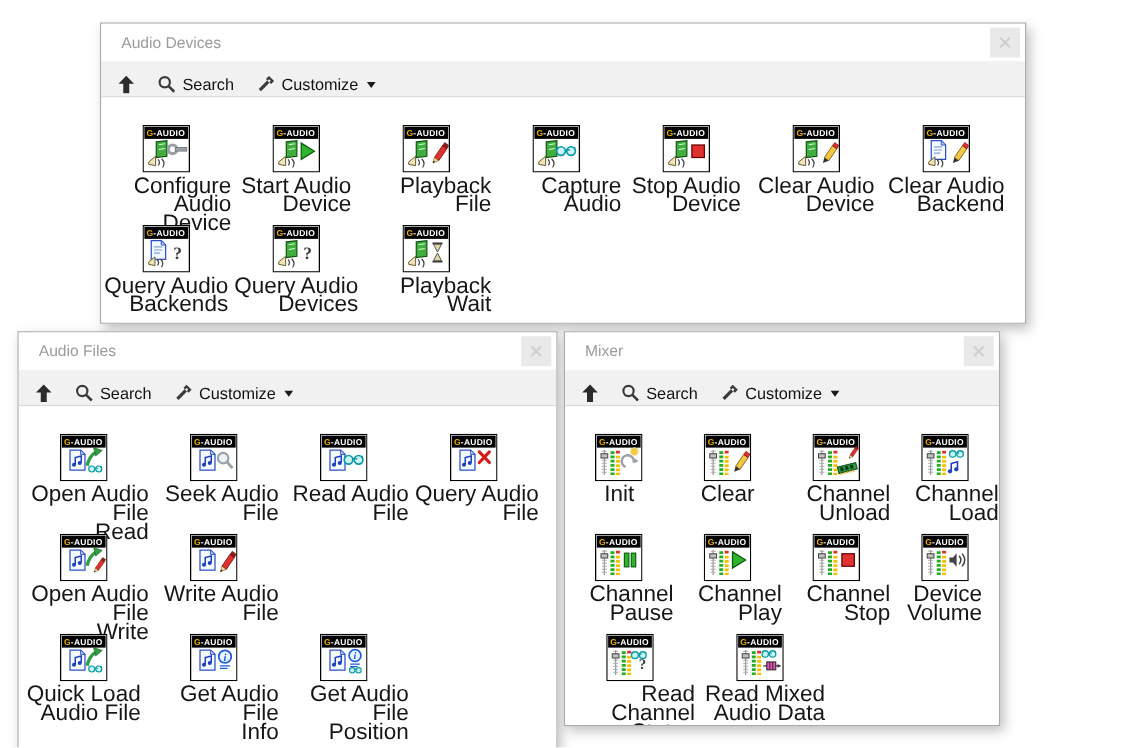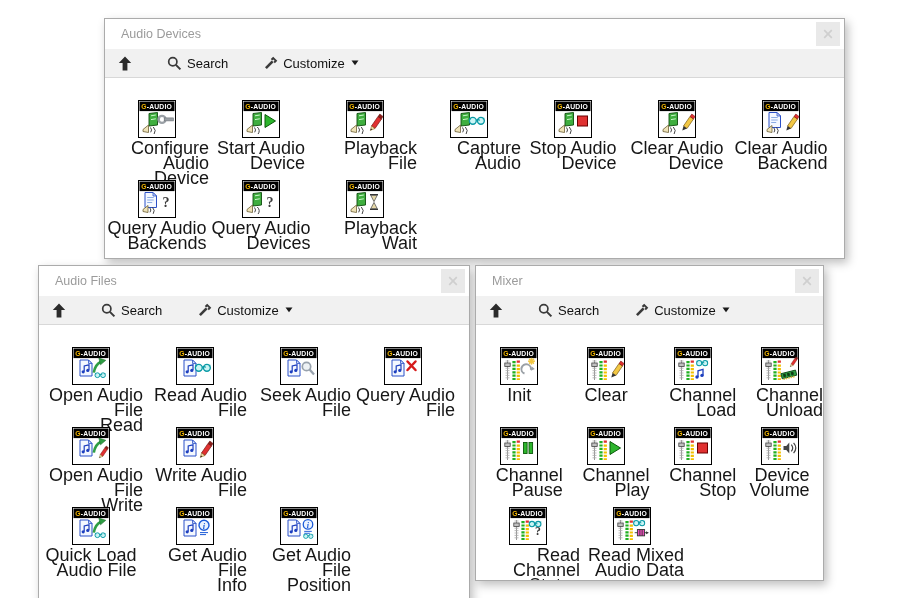--- a/index.html
+++ b/index.html
@@ -3,26 +3,26 @@
 <meta charset="utf-8">
 <style>
   * { box-sizing: border-box; }
   html,body { margin:0; padding:0; background:#fff; }
   body { font-family:"Liberation Sans","DejaVu Sans",sans-serif; }
   .canvas { position:relative; width:897px; height:598px; background:#ffffff; overflow:hidden; }
 
   .palette-window {
     position:absolute; background:#fff; border:1px solid #ababab;
     box-shadow:3px 4px 9px rgba(0,0,0,0.25);
-    display:flex; flex-direction:column;margin-left:24px;
+    display:flex; flex-direction:column;
   }
   .titlebar { flex:0 0 30px; display:flex; align-items:center; background:#fff; padding:0 4px 0 16px; }
   .title { flex:1; color:#9b9b9b; font-size:12.5px; }
   .close-btn { width:24px; height:24px; background:#e9e9e9; display:flex; align-items:center; justify-content:center; cursor:default; }
-  .toolbar { flex:0 0 29px; background:#f1f1f1; border-bottom:1px solid #d8d8d8; display:flex; align-items:center; padding:0 7px; gap:23px; }
+  .toolbar { flex:0 0 29px; background:#f1f1f1; border-bottom:1px solid #d8d8d8; display:flex; align-items:flex-end; padding:0 7px; gap:6px; }
   .tb-btn { display:flex; align-items:center; gap:5px; border:none; background:transparent; padding:2px 6px; font-family:inherit; font-size:13px; color:#111; cursor:default; }
   .caret { display:inline-flex; margin-left:1px; }
   .content { flex:1 1 auto; background:#fff; padding-top:22px; overflow:hidden; }
   .palette-row { display:flex; }
   .palette-item { width:104px; height:80px; display:flex; flex-direction:column; align-items:center; cursor:default; }
   .vi-icon { width:38px; height:38px; display:block; }
   .vi-label { margin-top:3px; font-size:18px; line-height:15px; color:#161616; text-align:right; white-space:pre-line; }
 </style>
 </head>
 <body>
@@ -347,49 +347,49 @@
             <span>
               <svg class="vi-icon" width="38" height="38" viewBox="0 0 38 38">
                 <rect x="0.5" y="0.5" width="37" height="37" fill="#fff" stroke="#000" stroke-width="1"></rect>
                 <rect x="1.5" y="1.5" width="35" height="9.6" fill="#000000"></rect>
                 <text x="3.2" y="9.2" font-size="6.8" font-weight="bold" letter-spacing="0.2" font-family="Liberation Sans, DejaVu Sans, sans-serif"><tspan fill="#f0b400">G</tspan><tspan fill="#ffffff">-AUDIO</tspan></text>
                 <path d="M8,13 h8.5 l3.5,3.5 V29 H8 z" fill="#f4f8ff" stroke="#2b50c8" stroke-width="1"></path>
                 <polygon points="16.5,13 20,16.5 16.5,16.5" fill="#cddcf7" stroke="#2b50c8" stroke-width="0.8"></polygon>
                 <path d="M12.2,24.6 v-5.6 l4.8,-1.2 v5.2" fill="none" stroke="#1d3fbf" stroke-width="1.2"></path>
                 <circle cx="11.2" cy="24.8" r="1.6" fill="#1d3fbf"></circle>
                 <circle cx="15.8" cy="23.4" r="1.6" fill="#1d3fbf"></circle>
+                <g transform="translate(0,0) scale(1)">
+                  <circle cx="26.5" cy="19.5" r="4.2" fill="#eef2f5" stroke="#98a2ad" stroke-width="1.7"></circle>
+                  <line x1="29.6" y1="22.6" x2="34" y2="27.5" stroke="#98a2ad" stroke-width="2.3"></line>
+                </g>
+              </svg>
+            </span>
+            <span class="vi-label">Seek Audio File</span>
+          </div>
+          <div class="palette-item">
+            <span>
+              <svg class="vi-icon" width="38" height="38" viewBox="0 0 38 38">
+                <rect x="0.5" y="0.5" width="37" height="37" fill="#fff" stroke="#000" stroke-width="1"></rect>
+                <rect x="1.5" y="1.5" width="35" height="9.6" fill="#000000"></rect>
+                <text x="3.2" y="9.2" font-size="6.8" font-weight="bold" letter-spacing="0.2" font-family="Liberation Sans, DejaVu Sans, sans-serif"><tspan fill="#f0b400">G</tspan><tspan fill="#ffffff">-AUDIO</tspan></text>
+                <path d="M8,13 h8.5 l3.5,3.5 V29 H8 z" fill="#f4f8ff" stroke="#2b50c8" stroke-width="1"></path>
+                <polygon points="16.5,13 20,16.5 16.5,16.5" fill="#cddcf7" stroke="#2b50c8" stroke-width="0.8"></polygon>
+                <path d="M12.2,24.6 v-5.6 l4.8,-1.2 v5.2" fill="none" stroke="#1d3fbf" stroke-width="1.2"></path>
+                <circle cx="11.2" cy="24.8" r="1.6" fill="#1d3fbf"></circle>
+                <circle cx="15.8" cy="23.4" r="1.6" fill="#1d3fbf"></circle>
                 <g transform="translate(-4.199999999999996,-2.1499999999999986) scale(1.15)">
                   <circle cx="23.5" cy="20" r="3" fill="#ccf5f5" stroke="#0a9aa6" stroke-width="1.2"></circle>
                   <circle cx="30.5" cy="20" r="3" fill="#ccf5f5" stroke="#0a9aa6" stroke-width="1.2"></circle>
                   <path d="M26.4,19.6 q1.6,-1.4 3.2,0" fill="none" stroke="#0a9aa6" stroke-width="1"></path>
                   <line x1="20.6" y1="17.3" x2="21.7" y2="18.7" stroke="#0a9aa6" stroke-width="1"></line>
                   <line x1="33.4" y1="17.3" x2="32.3" y2="18.7" stroke="#0a9aa6" stroke-width="1"></line>
                 </g>
               </svg>
             </span>
             <span class="vi-label">Read Audio File</span>
-          </div>
-          <div class="palette-item">
-            <span>
-              <svg class="vi-icon" width="38" height="38" viewBox="0 0 38 38">
-                <rect x="0.5" y="0.5" width="37" height="37" fill="#fff" stroke="#000" stroke-width="1"></rect>
-                <rect x="1.5" y="1.5" width="35" height="9.6" fill="#000000"></rect>
-                <text x="3.2" y="9.2" font-size="6.8" font-weight="bold" letter-spacing="0.2" font-family="Liberation Sans, DejaVu Sans, sans-serif"><tspan fill="#f0b400">G</tspan><tspan fill="#ffffff">-AUDIO</tspan></text>
-                <path d="M8,13 h8.5 l3.5,3.5 V29 H8 z" fill="#f4f8ff" stroke="#2b50c8" stroke-width="1"></path>
-                <polygon points="16.5,13 20,16.5 16.5,16.5" fill="#cddcf7" stroke="#2b50c8" stroke-width="0.8"></polygon>
-                <path d="M12.2,24.6 v-5.6 l4.8,-1.2 v5.2" fill="none" stroke="#1d3fbf" stroke-width="1.2"></path>
-                <circle cx="11.2" cy="24.8" r="1.6" fill="#1d3fbf"></circle>
-                <circle cx="15.8" cy="23.4" r="1.6" fill="#1d3fbf"></circle>
-                <g transform="translate(0,0) scale(1)">
-                  <circle cx="26.5" cy="19.5" r="4.2" fill="#eef2f5" stroke="#98a2ad" stroke-width="1.7"></circle>
-                  <line x1="29.6" y1="22.6" x2="34" y2="27.5" stroke="#98a2ad" stroke-width="2.3"></line>
-                </g>
-              </svg>
-            </span>
-            <span class="vi-label">Seek Audio File</span>
           </div>
           <div class="palette-item">
             <span>
               <svg class="vi-icon" width="38" height="38" viewBox="0 0 38 38">
                 <rect x="0.5" y="0.5" width="37" height="37" fill="#fff" stroke="#000" stroke-width="1"></rect>
                 <rect x="1.5" y="1.5" width="35" height="9.6" fill="#000000"></rect>
                 <text x="3.2" y="9.2" font-size="6.8" font-weight="bold" letter-spacing="0.2" font-family="Liberation Sans, DejaVu Sans, sans-serif"><tspan fill="#f0b400">G</tspan><tspan fill="#ffffff">-AUDIO</tspan></text>
                 <path d="M8,13 h8.5 l3.5,3.5 V29 H8 z" fill="#f4f8ff" stroke="#2b50c8" stroke-width="1"></path>
                 <polygon points="16.5,13 20,16.5 16.5,16.5" fill="#cddcf7" stroke="#2b50c8" stroke-width="0.8"></polygon>
                 <path d="M12.2,24.6 v-5.6 l4.8,-1.2 v5.2" fill="none" stroke="#1d3fbf" stroke-width="1.2"></path>
@@ -629,57 +629,20 @@
                 <line x1="18.3" y1="13.5" x2="18.3" y2="17" stroke="#e03131" stroke-width="3.2" stroke-dasharray="2.2,1.2"></line>
                 <line x1="18.3" y1="17.6" x2="18.3" y2="33" stroke="#f2c000" stroke-width="3.2" stroke-dasharray="2.2,1.2"></line>
                 <g transform="translate(0,0) scale(1)">
                   <polygon points="25.5,26 32,16.5 35.5,19 29,28.5" fill="#f2c744" stroke="#7a5a10" stroke-width="0.7"></polygon>
                   <polygon points="32,16.5 33.8,14 37,16.4 35.5,19" fill="#e03131" stroke="#6b0000" stroke-width="0.5"></polygon>
                   <polygon points="25.5,26 29,28.5 24.3,30.4" fill="#333"></polygon>
                 </g>
               </svg>
             </span>
             <span class="vi-label">Clear</span>
-          </div>
-          <div class="palette-item">
-            <span>
-              <svg class="vi-icon" width="38" height="38" viewBox="0 0 38 38">
-                <rect x="0.5" y="0.5" width="37" height="37" fill="#fff" stroke="#000" stroke-width="1"></rect>
-                <rect x="1.5" y="1.5" width="35" height="9.6" fill="#000000"></rect>
-                <text x="3.2" y="9.2" font-size="6.8" font-weight="bold" letter-spacing="0.2" font-family="Liberation Sans, DejaVu Sans, sans-serif"><tspan fill="#f0b400">G</tspan><tspan fill="#ffffff">-AUDIO</tspan></text>
-                <line x1="7.5" y1="13" x2="7.5" y2="33" stroke="#999" stroke-width="1"></line>
-                <g stroke="#aaa" stroke-width="0.8">
-                  <line x1="5.5" y1="14" x2="9.5" y2="14"></line>
-                  <line x1="5.5" y1="16.4" x2="9.5" y2="16.4"></line>
-                  <line x1="5.5" y1="18.8" x2="9.5" y2="18.8"></line>
-                  <line x1="5.5" y1="21.2" x2="9.5" y2="21.2"></line>
-                  <line x1="5.5" y1="23.6" x2="9.5" y2="23.6"></line>
-                  <line x1="5.5" y1="26" x2="9.5" y2="26"></line>
-                  <line x1="5.5" y1="28.4" x2="9.5" y2="28.4"></line>
-                  <line x1="5.5" y1="30.8" x2="9.5" y2="30.8"></line>
-                </g>
-                <rect x="4.8" y="16" width="5.4" height="3.4" fill="#c0c0c0" stroke="#444" stroke-width="0.8"></rect>
-                <line x1="14" y1="14" x2="14" y2="33" stroke="#21b021" stroke-width="3.2" stroke-dasharray="2.2,1.2"></line>
-                <line x1="18.3" y1="13.5" x2="18.3" y2="17" stroke="#e03131" stroke-width="3.2" stroke-dasharray="2.2,1.2"></line>
-                <line x1="18.3" y1="17.6" x2="18.3" y2="33" stroke="#f2c000" stroke-width="3.2" stroke-dasharray="2.2,1.2"></line>
-                <g transform="translate(-1,3) scale(1)">
-                  <path d="M25,27 v-6.2 l5,-1.4 v6" fill="none" stroke="#1d3fbf" stroke-width="1.3"></path>
-                  <circle cx="24" cy="27" r="1.7" fill="#1d3fbf"></circle>
-                  <circle cx="29" cy="25.4" r="1.7" fill="#1d3fbf"></circle>
-                </g>
-                <g transform="translate(5.199999999999999,-0.8499999999999979) scale(0.85)">
-                  <circle cx="23.5" cy="20" r="3" fill="#ccf5f5" stroke="#0a9aa6" stroke-width="1.2"></circle>
-                  <circle cx="30.5" cy="20" r="3" fill="#ccf5f5" stroke="#0a9aa6" stroke-width="1.2"></circle>
-                  <path d="M26.4,19.6 q1.6,-1.4 3.2,0" fill="none" stroke="#0a9aa6" stroke-width="1"></path>
-                  <line x1="20.6" y1="17.3" x2="21.7" y2="18.7" stroke="#0a9aa6" stroke-width="1"></line>
-                  <line x1="33.4" y1="17.3" x2="32.3" y2="18.7" stroke="#0a9aa6" stroke-width="1"></line>
-                </g>
-              </svg>
-            </span>
-            <span class="vi-label">Channel Load</span>
           </div>
           <div class="palette-item">
             <span>
               <svg class="vi-icon" width="38" height="38" viewBox="0 0 38 38">
                 <rect x="0.5" y="0.5" width="37" height="37" fill="#fff" stroke="#000" stroke-width="1"></rect>
                 <rect x="1.5" y="1.5" width="35" height="9.6" fill="#000000"></rect>
                 <text x="3.2" y="9.2" font-size="6.8" font-weight="bold" letter-spacing="0.2" font-family="Liberation Sans, DejaVu Sans, sans-serif"><tspan fill="#f0b400">G</tspan><tspan fill="#ffffff">-AUDIO</tspan></text>
                 <line x1="7.5" y1="13" x2="7.5" y2="33" stroke="#999" stroke-width="1"></line>
                 <g stroke="#aaa" stroke-width="0.8">
                   <line x1="5.5" y1="14" x2="9.5" y2="14"></line>
@@ -713,22 +676,20 @@
                 <g transform="translate(14.7,1.4000000000000004) scale(0.6)">
                   <polygon points="25.5,26 32,16.5 35.5,19 29,28.5" fill="#e03131" stroke="#7a1410" stroke-width="0.7"></polygon>
                   <polygon points="32,16.5 33.8,14 37,16.4 35.5,19" fill="#8a1f1b" stroke="#5c0f0a" stroke-width="0.5"></polygon>
                   <polygon points="25.5,26 29,28.5 24.3,30.4" fill="#f0d9a8" stroke="#7a5a10" stroke-width="0.5"></polygon>
                   <polygon points="24.3,30.4 26,29.6 25.1,28.6" fill="#000"></polygon>
                 </g>
               </svg>
             </span>
             <span class="vi-label">Channel Unload</span>
           </div>
-        </div>
-        <div class="palette-row">
           <div class="palette-item">
             <span>
               <svg class="vi-icon" width="38" height="38" viewBox="0 0 38 38">
                 <rect x="0.5" y="0.5" width="37" height="37" fill="#fff" stroke="#000" stroke-width="1"></rect>
                 <rect x="1.5" y="1.5" width="35" height="9.6" fill="#000000"></rect>
                 <text x="3.2" y="9.2" font-size="6.8" font-weight="bold" letter-spacing="0.2" font-family="Liberation Sans, DejaVu Sans, sans-serif"><tspan fill="#f0b400">G</tspan><tspan fill="#ffffff">-AUDIO</tspan></text>
                 <line x1="7.5" y1="13" x2="7.5" y2="33" stroke="#999" stroke-width="1"></line>
                 <g stroke="#aaa" stroke-width="0.8">
                   <line x1="5.5" y1="14" x2="9.5" y2="14"></line>
                   <line x1="5.5" y1="16.4" x2="9.5" y2="16.4"></line>
@@ -736,28 +697,38 @@
                   <line x1="5.5" y1="21.2" x2="9.5" y2="21.2"></line>
                   <line x1="5.5" y1="23.6" x2="9.5" y2="23.6"></line>
                   <line x1="5.5" y1="26" x2="9.5" y2="26"></line>
                   <line x1="5.5" y1="28.4" x2="9.5" y2="28.4"></line>
                   <line x1="5.5" y1="30.8" x2="9.5" y2="30.8"></line>
                 </g>
                 <rect x="4.8" y="16" width="5.4" height="3.4" fill="#c0c0c0" stroke="#444" stroke-width="0.8"></rect>
                 <line x1="14" y1="14" x2="14" y2="33" stroke="#21b021" stroke-width="3.2" stroke-dasharray="2.2,1.2"></line>
                 <line x1="18.3" y1="13.5" x2="18.3" y2="17" stroke="#e03131" stroke-width="3.2" stroke-dasharray="2.2,1.2"></line>
                 <line x1="18.3" y1="17.6" x2="18.3" y2="33" stroke="#f2c000" stroke-width="3.2" stroke-dasharray="2.2,1.2"></line>
-                <g transform="translate(0,0) scale(1)">
-                  <rect x="23.5" y="15.5" width="3.6" height="11" fill="#2db52d" stroke="#0a5a0a" stroke-width="0.9"></rect>
-                  <rect x="29" y="15.5" width="3.6" height="11" fill="#2db52d" stroke="#0a5a0a" stroke-width="0.9"></rect>
-                </g>
-              </svg>
-            </span>
-            <span class="vi-label">Channel Pause</span>
-          </div>
+                <g transform="translate(-1,3) scale(1)">
+                  <path d="M25,27 v-6.2 l5,-1.4 v6" fill="none" stroke="#1d3fbf" stroke-width="1.3"></path>
+                  <circle cx="24" cy="27" r="1.7" fill="#1d3fbf"></circle>
+                  <circle cx="29" cy="25.4" r="1.7" fill="#1d3fbf"></circle>
+                </g>
+                <g transform="translate(5.199999999999999,-0.8499999999999979) scale(0.85)">
+                  <circle cx="23.5" cy="20" r="3" fill="#ccf5f5" stroke="#0a9aa6" stroke-width="1.2"></circle>
+                  <circle cx="30.5" cy="20" r="3" fill="#ccf5f5" stroke="#0a9aa6" stroke-width="1.2"></circle>
+                  <path d="M26.4,19.6 q1.6,-1.4 3.2,0" fill="none" stroke="#0a9aa6" stroke-width="1"></path>
+                  <line x1="20.6" y1="17.3" x2="21.7" y2="18.7" stroke="#0a9aa6" stroke-width="1"></line>
+                  <line x1="33.4" y1="17.3" x2="32.3" y2="18.7" stroke="#0a9aa6" stroke-width="1"></line>
+                </g>
+              </svg>
+            </span>
+            <span class="vi-label">Channel Load</span>
+          </div>
+        </div>
+        <div class="palette-row">
           <div class="palette-item">
             <span>
               <svg class="vi-icon" width="38" height="38" viewBox="0 0 38 38">
                 <rect x="0.5" y="0.5" width="37" height="37" fill="#fff" stroke="#000" stroke-width="1"></rect>
                 <rect x="1.5" y="1.5" width="35" height="9.6" fill="#000000"></rect>
                 <text x="3.2" y="9.2" font-size="6.8" font-weight="bold" letter-spacing="0.2" font-family="Liberation Sans, DejaVu Sans, sans-serif"><tspan fill="#f0b400">G</tspan><tspan fill="#ffffff">-AUDIO</tspan></text>
                 <line x1="7.5" y1="13" x2="7.5" y2="33" stroke="#999" stroke-width="1"></line>
                 <g stroke="#aaa" stroke-width="0.8">
                   <line x1="5.5" y1="14" x2="9.5" y2="14"></line>
                   <line x1="5.5" y1="16.4" x2="9.5" y2="16.4"></line>
@@ -766,25 +737,26 @@
                   <line x1="5.5" y1="23.6" x2="9.5" y2="23.6"></line>
                   <line x1="5.5" y1="26" x2="9.5" y2="26"></line>
                   <line x1="5.5" y1="28.4" x2="9.5" y2="28.4"></line>
                   <line x1="5.5" y1="30.8" x2="9.5" y2="30.8"></line>
                 </g>
                 <rect x="4.8" y="16" width="5.4" height="3.4" fill="#c0c0c0" stroke="#444" stroke-width="0.8"></rect>
                 <line x1="14" y1="14" x2="14" y2="33" stroke="#21b021" stroke-width="3.2" stroke-dasharray="2.2,1.2"></line>
                 <line x1="18.3" y1="13.5" x2="18.3" y2="17" stroke="#e03131" stroke-width="3.2" stroke-dasharray="2.2,1.2"></line>
                 <line x1="18.3" y1="17.6" x2="18.3" y2="33" stroke="#f2c000" stroke-width="3.2" stroke-dasharray="2.2,1.2"></line>
                 <g transform="translate(0,0) scale(1)">
-                  <polygon points="23,14.5 33.5,21 23,27.5" fill="#2db52d" stroke="#0a5a0a" stroke-width="1"></polygon>
-                </g>
-              </svg>
-            </span>
-            <span class="vi-label">Channel Play</span>
+                  <rect x="23.5" y="15.5" width="3.6" height="11" fill="#2db52d" stroke="#0a5a0a" stroke-width="0.9"></rect>
+                  <rect x="29" y="15.5" width="3.6" height="11" fill="#2db52d" stroke="#0a5a0a" stroke-width="0.9"></rect>
+                </g>
+              </svg>
+            </span>
+            <span class="vi-label">Channel Pause</span>
           </div>
           <div class="palette-item">
             <span>
               <svg class="vi-icon" width="38" height="38" viewBox="0 0 38 38">
                 <rect x="0.5" y="0.5" width="37" height="37" fill="#fff" stroke="#000" stroke-width="1"></rect>
                 <rect x="1.5" y="1.5" width="35" height="9.6" fill="#000000"></rect>
                 <text x="3.2" y="9.2" font-size="6.8" font-weight="bold" letter-spacing="0.2" font-family="Liberation Sans, DejaVu Sans, sans-serif"><tspan fill="#f0b400">G</tspan><tspan fill="#ffffff">-AUDIO</tspan></text>
                 <line x1="7.5" y1="13" x2="7.5" y2="33" stroke="#999" stroke-width="1"></line>
                 <g stroke="#aaa" stroke-width="0.8">
                   <line x1="5.5" y1="14" x2="9.5" y2="14"></line>
@@ -794,25 +766,25 @@
                   <line x1="5.5" y1="23.6" x2="9.5" y2="23.6"></line>
                   <line x1="5.5" y1="26" x2="9.5" y2="26"></line>
                   <line x1="5.5" y1="28.4" x2="9.5" y2="28.4"></line>
                   <line x1="5.5" y1="30.8" x2="9.5" y2="30.8"></line>
                 </g>
                 <rect x="4.8" y="16" width="5.4" height="3.4" fill="#c0c0c0" stroke="#444" stroke-width="0.8"></rect>
                 <line x1="14" y1="14" x2="14" y2="33" stroke="#21b021" stroke-width="3.2" stroke-dasharray="2.2,1.2"></line>
                 <line x1="18.3" y1="13.5" x2="18.3" y2="17" stroke="#e03131" stroke-width="3.2" stroke-dasharray="2.2,1.2"></line>
                 <line x1="18.3" y1="17.6" x2="18.3" y2="33" stroke="#f2c000" stroke-width="3.2" stroke-dasharray="2.2,1.2"></line>
                 <g transform="translate(0,0) scale(1)">
-                  <rect x="23.5" y="16" width="10" height="10" fill="#e03131" stroke="#6b0000" stroke-width="1"></rect>
-                </g>
-              </svg>
-            </span>
-            <span class="vi-label">Channel Stop</span>
+                  <polygon points="23,14.5 33.5,21 23,27.5" fill="#2db52d" stroke="#0a5a0a" stroke-width="1"></polygon>
+                </g>
+              </svg>
+            </span>
+            <span class="vi-label">Channel Play</span>
           </div>
           <div class="palette-item">
             <span>
               <svg class="vi-icon" width="38" height="38" viewBox="0 0 38 38">
                 <rect x="0.5" y="0.5" width="37" height="37" fill="#fff" stroke="#000" stroke-width="1"></rect>
                 <rect x="1.5" y="1.5" width="35" height="9.6" fill="#000000"></rect>
                 <text x="3.2" y="9.2" font-size="6.8" font-weight="bold" letter-spacing="0.2" font-family="Liberation Sans, DejaVu Sans, sans-serif"><tspan fill="#f0b400">G</tspan><tspan fill="#ffffff">-AUDIO</tspan></text>
                 <line x1="7.5" y1="13" x2="7.5" y2="33" stroke="#999" stroke-width="1"></line>
                 <g stroke="#aaa" stroke-width="0.8">
                   <line x1="5.5" y1="14" x2="9.5" y2="14"></line>
@@ -822,30 +794,26 @@
                   <line x1="5.5" y1="23.6" x2="9.5" y2="23.6"></line>
                   <line x1="5.5" y1="26" x2="9.5" y2="26"></line>
                   <line x1="5.5" y1="28.4" x2="9.5" y2="28.4"></line>
                   <line x1="5.5" y1="30.8" x2="9.5" y2="30.8"></line>
                 </g>
                 <rect x="4.8" y="16" width="5.4" height="3.4" fill="#c0c0c0" stroke="#444" stroke-width="0.8"></rect>
                 <line x1="14" y1="14" x2="14" y2="33" stroke="#21b021" stroke-width="3.2" stroke-dasharray="2.2,1.2"></line>
                 <line x1="18.3" y1="13.5" x2="18.3" y2="17" stroke="#e03131" stroke-width="3.2" stroke-dasharray="2.2,1.2"></line>
                 <line x1="18.3" y1="17.6" x2="18.3" y2="33" stroke="#f2c000" stroke-width="3.2" stroke-dasharray="2.2,1.2"></line>
                 <g transform="translate(0,0) scale(1)">
-                  <polygon points="22.5,19 25.3,19 28.3,15.6 28.3,26.4 25.3,23 22.5,23" fill="#444"></polygon>
-                  <path d="M30.3,17.6 q2.8,3.4 0,6.8 M32.6,15.9 q4.4,5.1 0,10.2" fill="none" stroke="#444" stroke-width="1.2"></path>
-                </g>
-              </svg>
-            </span>
-            <span class="vi-label">Device
-Volume</span>
-          </div>
-        </div>
-        <div class="palette-row">
+                  <rect x="23.5" y="16" width="10" height="10" fill="#e03131" stroke="#6b0000" stroke-width="1"></rect>
+                </g>
+              </svg>
+            </span>
+            <span class="vi-label">Channel Stop</span>
+          </div>
           <div class="palette-item">
             <span>
               <svg class="vi-icon" width="38" height="38" viewBox="0 0 38 38">
                 <rect x="0.5" y="0.5" width="37" height="37" fill="#fff" stroke="#000" stroke-width="1"></rect>
                 <rect x="1.5" y="1.5" width="35" height="9.6" fill="#000000"></rect>
                 <text x="3.2" y="9.2" font-size="6.8" font-weight="bold" letter-spacing="0.2" font-family="Liberation Sans, DejaVu Sans, sans-serif"><tspan fill="#f0b400">G</tspan><tspan fill="#ffffff">-AUDIO</tspan></text>
                 <line x1="7.5" y1="13" x2="7.5" y2="33" stroke="#999" stroke-width="1"></line>
                 <g stroke="#aaa" stroke-width="0.8">
                   <line x1="5.5" y1="14" x2="9.5" y2="14"></line>
                   <line x1="5.5" y1="16.4" x2="9.5" y2="16.4"></line>
@@ -853,35 +821,31 @@
                   <line x1="5.5" y1="21.2" x2="9.5" y2="21.2"></line>
                   <line x1="5.5" y1="23.6" x2="9.5" y2="23.6"></line>
                   <line x1="5.5" y1="26" x2="9.5" y2="26"></line>
                   <line x1="5.5" y1="28.4" x2="9.5" y2="28.4"></line>
                   <line x1="5.5" y1="30.8" x2="9.5" y2="30.8"></line>
                 </g>
                 <rect x="4.8" y="16" width="5.4" height="3.4" fill="#c0c0c0" stroke="#444" stroke-width="0.8"></rect>
                 <line x1="14" y1="14" x2="14" y2="33" stroke="#21b021" stroke-width="3.2" stroke-dasharray="2.2,1.2"></line>
                 <line x1="18.3" y1="13.5" x2="18.3" y2="17" stroke="#e03131" stroke-width="3.2" stroke-dasharray="2.2,1.2"></line>
                 <line x1="18.3" y1="17.6" x2="18.3" y2="33" stroke="#f2c000" stroke-width="3.2" stroke-dasharray="2.2,1.2"></line>
-                <g transform="translate(1.8000000000000007,-0.9000000000000021) scale(0.9)">
-                  <circle cx="23.5" cy="20" r="3" fill="#ccf5f5" stroke="#0a9aa6" stroke-width="1.2"></circle>
-                  <circle cx="30.5" cy="20" r="3" fill="#ccf5f5" stroke="#0a9aa6" stroke-width="1.2"></circle>
-                  <path d="M26.4,19.6 q1.6,-1.4 3.2,0" fill="none" stroke="#0a9aa6" stroke-width="1"></path>
-                  <line x1="20.6" y1="17.3" x2="21.7" y2="18.7" stroke="#0a9aa6" stroke-width="1"></line>
-                  <line x1="33.4" y1="17.3" x2="32.3" y2="18.7" stroke="#0a9aa6" stroke-width="1"></line>
-                </g>
-                <g transform="translate(5.199999999999999,5.150000000000002) scale(0.85)">
-                  <text x="28" y="27" text-anchor="middle" font-size="14" font-weight="bold" fill="#3a3a3a" font-family="Liberation Serif, DejaVu Serif, serif">?</text>
-                </g>
-              </svg>
-            </span>
-            <span class="vi-label">Read Channel
-Status</span>
-          </div>
+                <g transform="translate(0,0) scale(1)">
+                  <polygon points="22.5,19 25.3,19 28.3,15.6 28.3,26.4 25.3,23 22.5,23" fill="#444"></polygon>
+                  <path d="M30.3,17.6 q2.8,3.4 0,6.8 M32.6,15.9 q4.4,5.1 0,10.2" fill="none" stroke="#444" stroke-width="1.2"></path>
+                </g>
+              </svg>
+            </span>
+            <span class="vi-label">Device
+Volume</span>
+          </div>
+        </div>
+        <div class="palette-row">
           <div class="palette-item">
             <span>
               <svg class="vi-icon" width="38" height="38" viewBox="0 0 38 38">
                 <rect x="0.5" y="0.5" width="37" height="37" fill="#fff" stroke="#000" stroke-width="1"></rect>
                 <rect x="1.5" y="1.5" width="35" height="9.6" fill="#000000"></rect>
                 <text x="3.2" y="9.2" font-size="6.8" font-weight="bold" letter-spacing="0.2" font-family="Liberation Sans, DejaVu Sans, sans-serif"><tspan fill="#f0b400">G</tspan><tspan fill="#ffffff">-AUDIO</tspan></text>
                 <line x1="7.5" y1="13" x2="7.5" y2="33" stroke="#999" stroke-width="1"></line>
                 <g stroke="#aaa" stroke-width="0.8">
                   <line x1="5.5" y1="14" x2="9.5" y2="14"></line>
                   <line x1="5.5" y1="16.4" x2="9.5" y2="16.4"></line>
@@ -889,20 +853,56 @@
                   <line x1="5.5" y1="21.2" x2="9.5" y2="21.2"></line>
                   <line x1="5.5" y1="23.6" x2="9.5" y2="23.6"></line>
                   <line x1="5.5" y1="26" x2="9.5" y2="26"></line>
                   <line x1="5.5" y1="28.4" x2="9.5" y2="28.4"></line>
                   <line x1="5.5" y1="30.8" x2="9.5" y2="30.8"></line>
                 </g>
                 <rect x="4.8" y="16" width="5.4" height="3.4" fill="#c0c0c0" stroke="#444" stroke-width="0.8"></rect>
                 <line x1="14" y1="14" x2="14" y2="33" stroke="#21b021" stroke-width="3.2" stroke-dasharray="2.2,1.2"></line>
                 <line x1="18.3" y1="13.5" x2="18.3" y2="17" stroke="#e03131" stroke-width="3.2" stroke-dasharray="2.2,1.2"></line>
                 <line x1="18.3" y1="17.6" x2="18.3" y2="33" stroke="#f2c000" stroke-width="3.2" stroke-dasharray="2.2,1.2"></line>
+                <g transform="translate(1.8000000000000007,-0.9000000000000021) scale(0.9)">
+                  <circle cx="23.5" cy="20" r="3" fill="#ccf5f5" stroke="#0a9aa6" stroke-width="1.2"></circle>
+                  <circle cx="30.5" cy="20" r="3" fill="#ccf5f5" stroke="#0a9aa6" stroke-width="1.2"></circle>
+                  <path d="M26.4,19.6 q1.6,-1.4 3.2,0" fill="none" stroke="#0a9aa6" stroke-width="1"></path>
+                  <line x1="20.6" y1="17.3" x2="21.7" y2="18.7" stroke="#0a9aa6" stroke-width="1"></line>
+                  <line x1="33.4" y1="17.3" x2="32.3" y2="18.7" stroke="#0a9aa6" stroke-width="1"></line>
+                </g>
+                <g transform="translate(5.199999999999999,5.150000000000002) scale(0.85)">
+                  <text x="28" y="27" text-anchor="middle" font-size="14" font-weight="bold" fill="#3a3a3a" font-family="Liberation Serif, DejaVu Serif, serif">?</text>
+                </g>
+              </svg>
+            </span>
+            <span class="vi-label">Read Channel
+Status</span>
+          </div>
+          <div class="palette-item">
+            <span>
+              <svg class="vi-icon" width="38" height="38" viewBox="0 0 38 38">
+                <rect x="0.5" y="0.5" width="37" height="37" fill="#fff" stroke="#000" stroke-width="1"></rect>
+                <rect x="1.5" y="1.5" width="35" height="9.6" fill="#000000"></rect>
+                <text x="3.2" y="9.2" font-size="6.8" font-weight="bold" letter-spacing="0.2" font-family="Liberation Sans, DejaVu Sans, sans-serif"><tspan fill="#f0b400">G</tspan><tspan fill="#ffffff">-AUDIO</tspan></text>
+                <line x1="7.5" y1="13" x2="7.5" y2="33" stroke="#999" stroke-width="1"></line>
+                <g stroke="#aaa" stroke-width="0.8">
+                  <line x1="5.5" y1="14" x2="9.5" y2="14"></line>
+                  <line x1="5.5" y1="16.4" x2="9.5" y2="16.4"></line>
+                  <line x1="5.5" y1="18.8" x2="9.5" y2="18.8"></line>
+                  <line x1="5.5" y1="21.2" x2="9.5" y2="21.2"></line>
+                  <line x1="5.5" y1="23.6" x2="9.5" y2="23.6"></line>
+                  <line x1="5.5" y1="26" x2="9.5" y2="26"></line>
+                  <line x1="5.5" y1="28.4" x2="9.5" y2="28.4"></line>
+                  <line x1="5.5" y1="30.8" x2="9.5" y2="30.8"></line>
+                </g>
+                <rect x="4.8" y="16" width="5.4" height="3.4" fill="#c0c0c0" stroke="#444" stroke-width="0.8"></rect>
+                <line x1="14" y1="14" x2="14" y2="33" stroke="#21b021" stroke-width="3.2" stroke-dasharray="2.2,1.2"></line>
+                <line x1="18.3" y1="13.5" x2="18.3" y2="17" stroke="#e03131" stroke-width="3.2" stroke-dasharray="2.2,1.2"></line>
+                <line x1="18.3" y1="17.6" x2="18.3" y2="33" stroke="#f2c000" stroke-width="3.2" stroke-dasharray="2.2,1.2"></line>
                 <g transform="translate(3.1999999999999993,-0.8499999999999979) scale(0.85)">
                   <circle cx="23.5" cy="20" r="3" fill="#ccf5f5" stroke="#0a9aa6" stroke-width="1.2"></circle>
                   <circle cx="30.5" cy="20" r="3" fill="#ccf5f5" stroke="#0a9aa6" stroke-width="1.2"></circle>
                   <path d="M26.4,19.6 q1.6,-1.4 3.2,0" fill="none" stroke="#0a9aa6" stroke-width="1"></path>
                   <line x1="20.6" y1="17.3" x2="21.7" y2="18.7" stroke="#0a9aa6" stroke-width="1"></line>
                   <line x1="33.4" y1="17.3" x2="32.3" y2="18.7" stroke="#0a9aa6" stroke-width="1"></line>
                 </g>
                 <g transform="translate(2.8000000000000007,4.099999999999998) scale(0.9)">
                   <line x1="21" y1="24" x2="36" y2="24" stroke="#333" stroke-width="1"></line>
                   <rect x="24" y="20.5" width="8" height="7" fill="#e64db8" stroke="#333" stroke-width="1"></rect>

